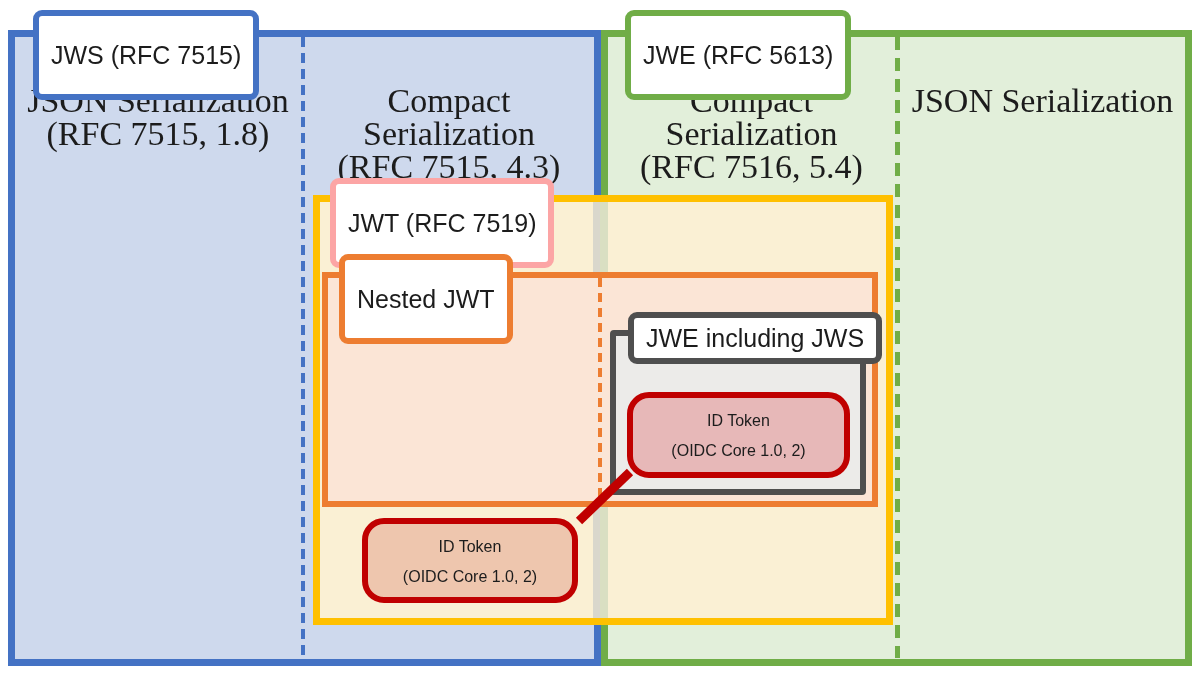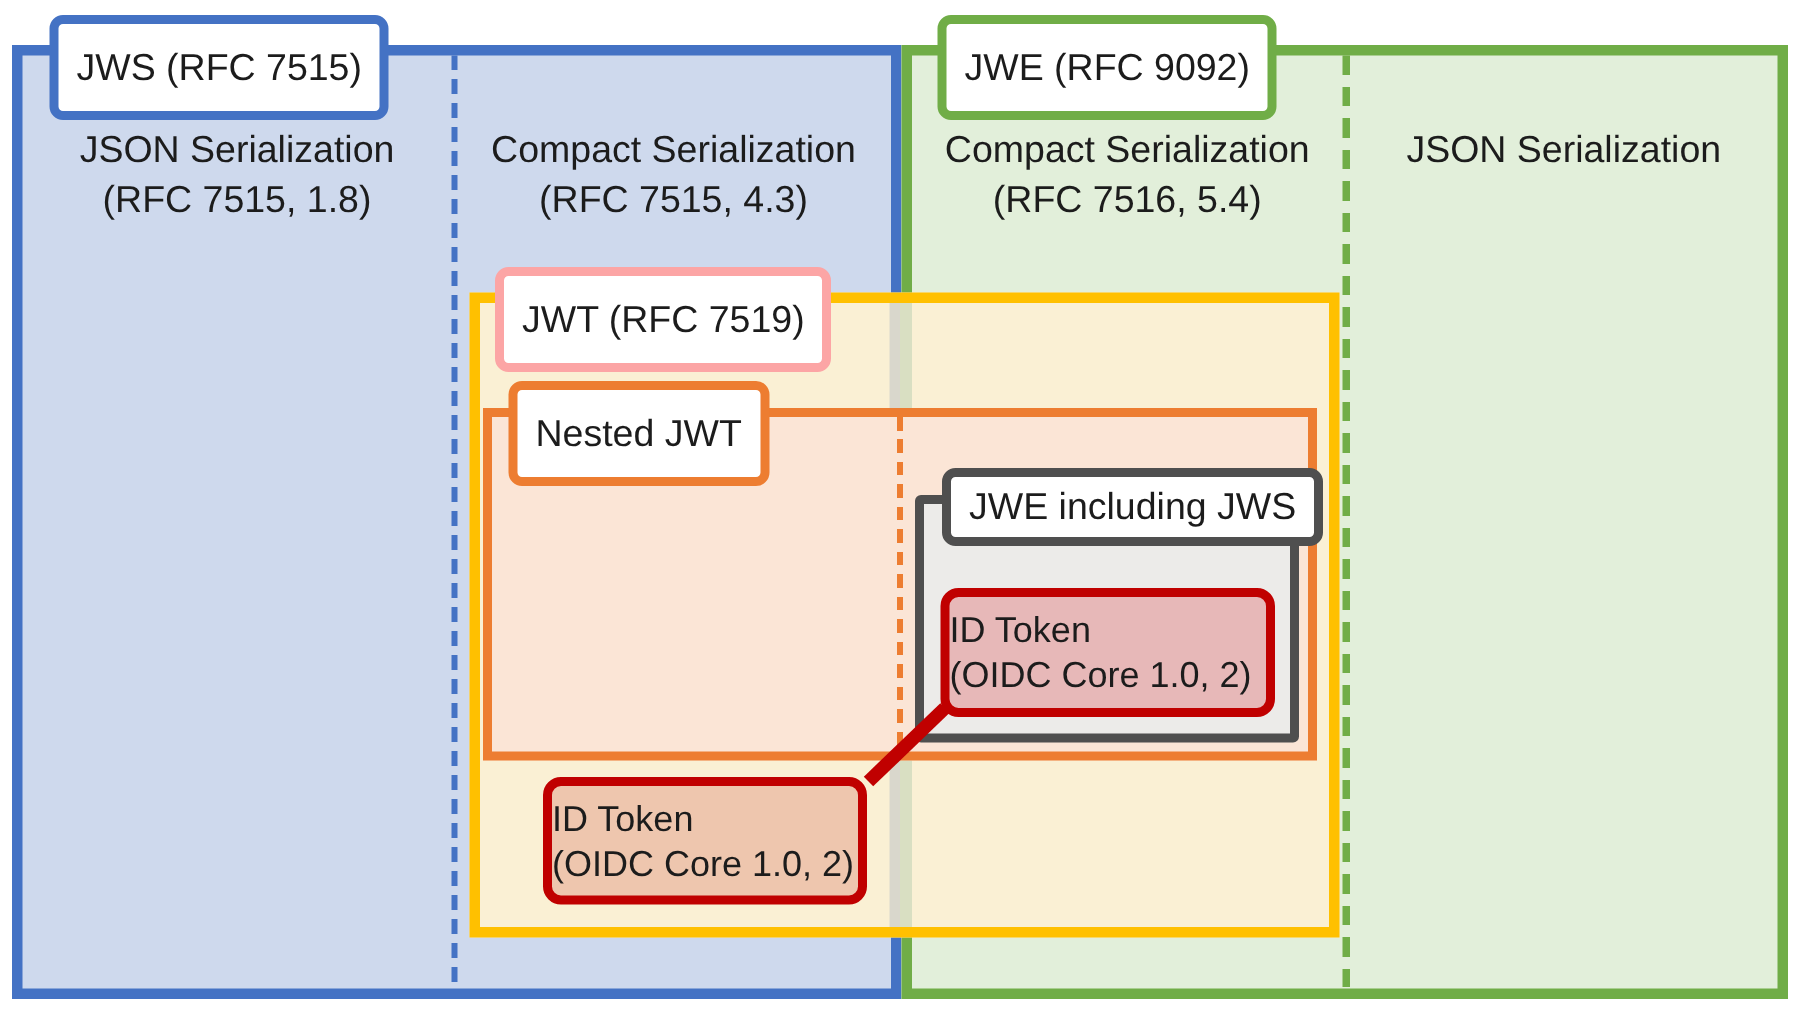--- a/index.html
+++ b/index.html
@@ -15,35 +15,35 @@
   .dash-v{width:4px;top:37px;height:621px;}
   .dash-blue{left:301px;background:repeating-linear-gradient(to bottom,#4472C4 0 10px,transparent 10px 16px);}
   .dash-green{left:895px;width:5px;background:repeating-linear-gradient(to bottom,#70AD47 0 13px,transparent 13px 21px);}
   .dash-orange{left:598px;top:278px;width:4px;height:223px;background:repeating-linear-gradient(to bottom,#ED7D31 0 9px,transparent 9px 15px);}
   
   .jwt-box{left:313px;top:195px;width:580px;height:430px;border:7px solid #FFC000;background:#FAF0D4;}
   .strip-jws{left:593px;top:202px;width:7px;height:416px;background:#D9D7CC;}
   .strip-jwe{left:600px;top:202px;width:8px;height:416px;background:#D9DFC2;}
   .nested-box{left:322px;top:272px;width:556px;height:235px;border:6px solid #ED7D31;background:#FBE5D6;}
   .gray-box{left:610px;top:330px;width:256px;height:165px;border:6px solid #4F4F4F;background:#ECEBE9;border-radius:4px;}
-  .idt{border:6px solid #C00000;border-radius:12px;text-align:left;font-size:24px;line-height:30px;}
+  .idt{border:6px solid #C00000;border-radius:22px;text-align:center;font-size:16px;line-height:30px;}
   .idt-upper{left:627px;top:392px;width:223px;height:86px;background:#E7B8B8;padding-top:8px;}
   .idt-lower{left:362px;top:518px;width:216px;height:85px;background:#EEC6AE;padding-top:8px;}
   
   .tag{
-    background:#ffffff;border-radius:9px;padding:11px 12px;font-size:25px;line-height:36px;
+    background:#ffffff;border-radius:9px;padding:21px 12px;font-size:25px;line-height:36px;
     white-space:nowrap;display:inline-block;
   }
   .tag-jws{left:33px;top:10px;border:6px solid #4472C4;}
   .tag-jwe{left:625px;top:10px;border:6px solid #70AD47;}
   .tag-jwt{left:330px;top:178px;border:6px solid #fca5a5;}
   .tag-nested{left:339px;top:254px;border:6px solid #ED7D31;}
   .tag-incl{left:628px;top:312px;border:6px solid #4F4F4F;padding:2px 12px;}
   
-  .caption{top:84px;text-align:center;font-size:25px;line-height:33px;}
+  .caption{top:84px;text-align:center;font-size:34px;line-height:33px;font-family:Liberation Serif, serif;}
   .cap-q1{left:15px;width:286px;}
   .cap-q2{left:305px;width:288px;}
   .cap-q3{left:608px;width:287px;}
   .cap-q4{left:900px;width:285px;}
   .connector{left:0;top:0;width:1200px;height:675px;pointer-events:none;}
 </style>
 </head>
 <body>
 
 <div id="canvas">
@@ -86,18 +86,18 @@
   <div class="abs idt idt-upper">
     <div>ID Token</div>
     <div>(OIDC Core 1.0, 2)</div>
   </div>
   <div class="abs idt idt-lower">
     <div>ID Token</div>
     <div>(OIDC Core 1.0, 2)</div>
   </div>
 
   <div class="abs tag tag-jws">JWS (RFC 7515)</div>
-  <div class="abs tag tag-jwe">JWE (RFC 9092)</div>
+  <div class="abs tag tag-jwe">JWE (RFC 5613)</div>
   <div class="abs tag tag-jwt">JWT (RFC 7519)</div>
   <div class="abs tag tag-nested">Nested JWT</div>
   <div class="abs tag tag-incl">JWE including JWS</div>
 
 </div>
 
 </body></html>

